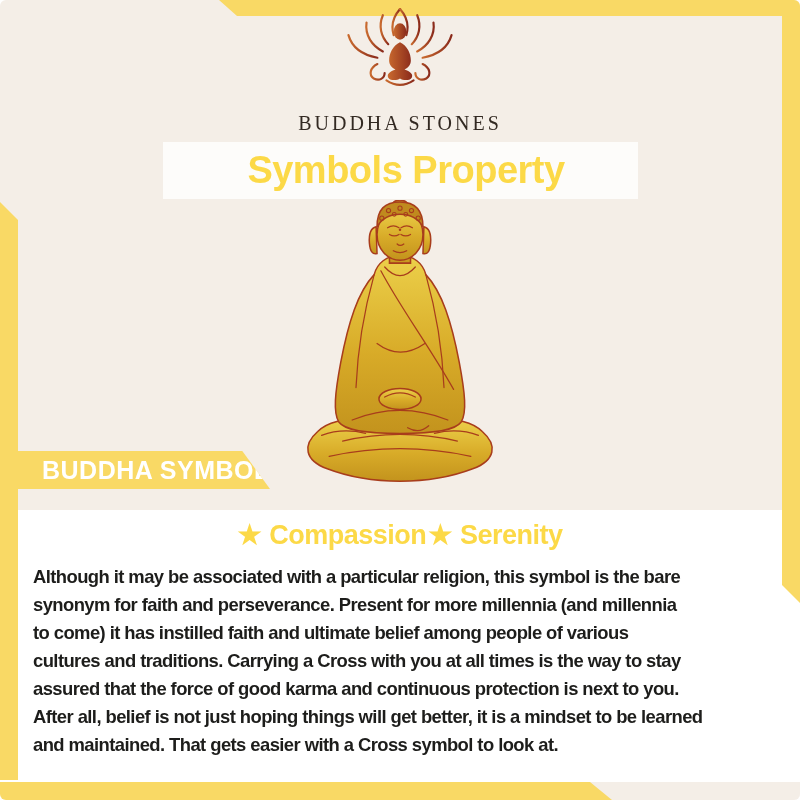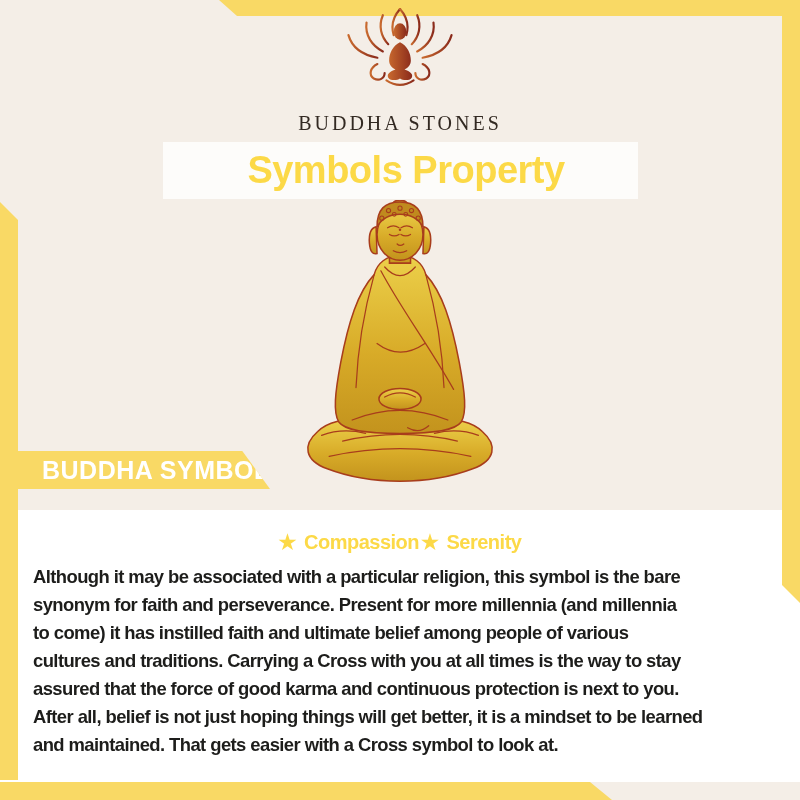--- a/index.html
+++ b/index.html
@@ -13,21 +13,21 @@
     --section-white:#ffffff;
     --logo-orange:#c96a2e;
     --logo-red:#8a2a1b;
     --buddha-line:#a83d1c;
   }
   *{margin:0;padding:0;box-sizing:border-box;}
   html,body{width:800px;height:800px;}
   body{font-family:"Liberation Sans",sans-serif;}
   .poster{
     position:relative;width:800px;height:800px;
-    background:var(--background-beige);overflow:hidden;
+    background:var(--background-beige);overflow:hidden;border-radius:6px;
   }
   .accents{position:absolute;inset:0;width:800px;height:800px;pointer-events:none;}
   .white-section{
     position:absolute;left:0;top:510px;width:800px;height:290px;
     background:var(--section-white);
   }
   .logo-wrap{position:absolute;left:315px;top:8px;width:170px;height:104px;}
   .brand-name{
     position:absolute;left:0;top:112px;width:800px;text-align:center;
     font-family:"Liberation Serif",serif;font-size:20px;letter-spacing:3px;
@@ -48,22 +48,22 @@
     position:absolute;left:18px;top:451px;width:252px;height:38px;
     background:var(--accent-yellow);
     clip-path:polygon(0 0,89% 0,100% 100%,0 100%);
     display:flex;align-items:center;
   }
   .ribbon span{
     padding-left:24px;color:var(--banner-text);
     font-size:25px;font-weight:700;letter-spacing:0.5px;
   }
   .traits{
-    position:absolute;left:0;top:530px;width:800px;text-align:center;
-    font-size:20px;font-weight:700;letter-spacing:-0.5px;
+    position:absolute;left:0;top:519px;width:800px;text-align:center;
+    font-size:27px;font-weight:700;letter-spacing:-0.5px;
     color:var(--text-yellow);
   }
   .traits .trait{white-space:nowrap;}
   .traits .star{margin-right:8px;}
   .traits .trait+.trait .star{margin-left:2px;}
   .description{
     position:absolute;left:33px;top:563px;width:756px;
     font-size:19px;font-weight:700;line-height:28px;letter-spacing:-0.6px;
     color:var(--text-dark);
     white-space:pre-line;

